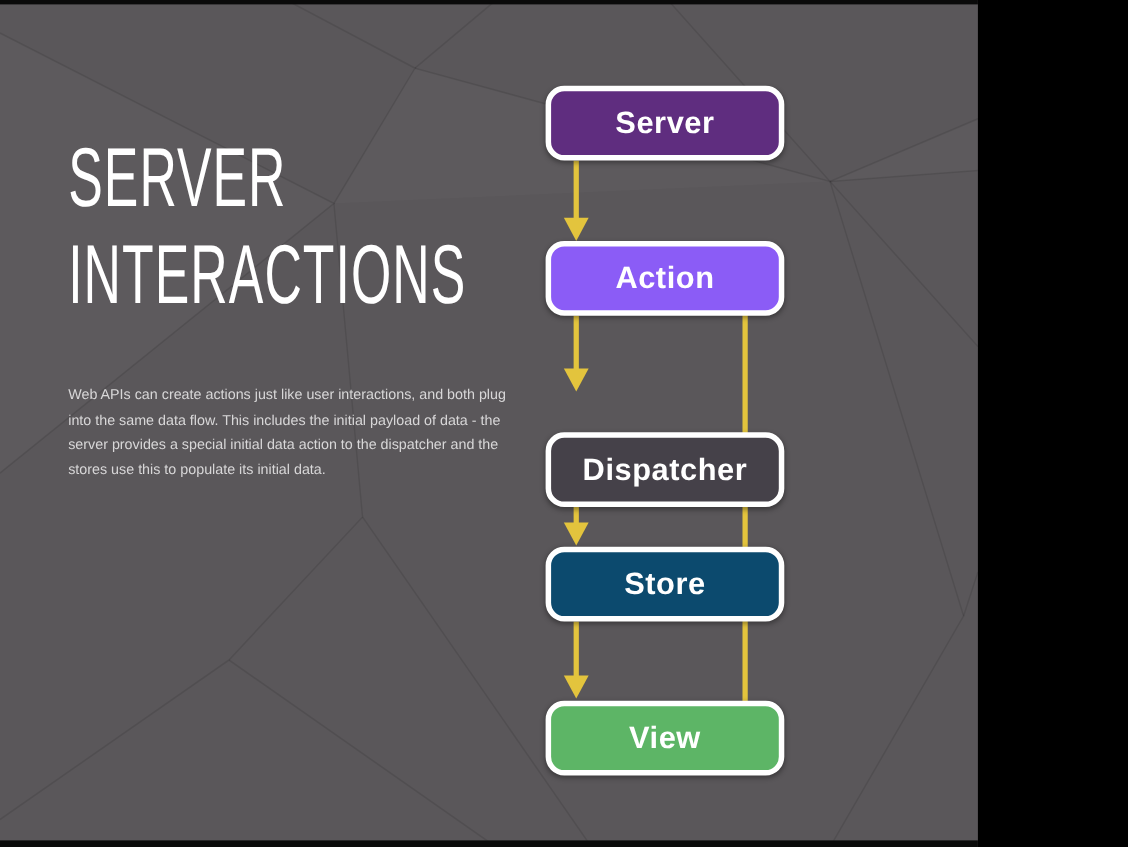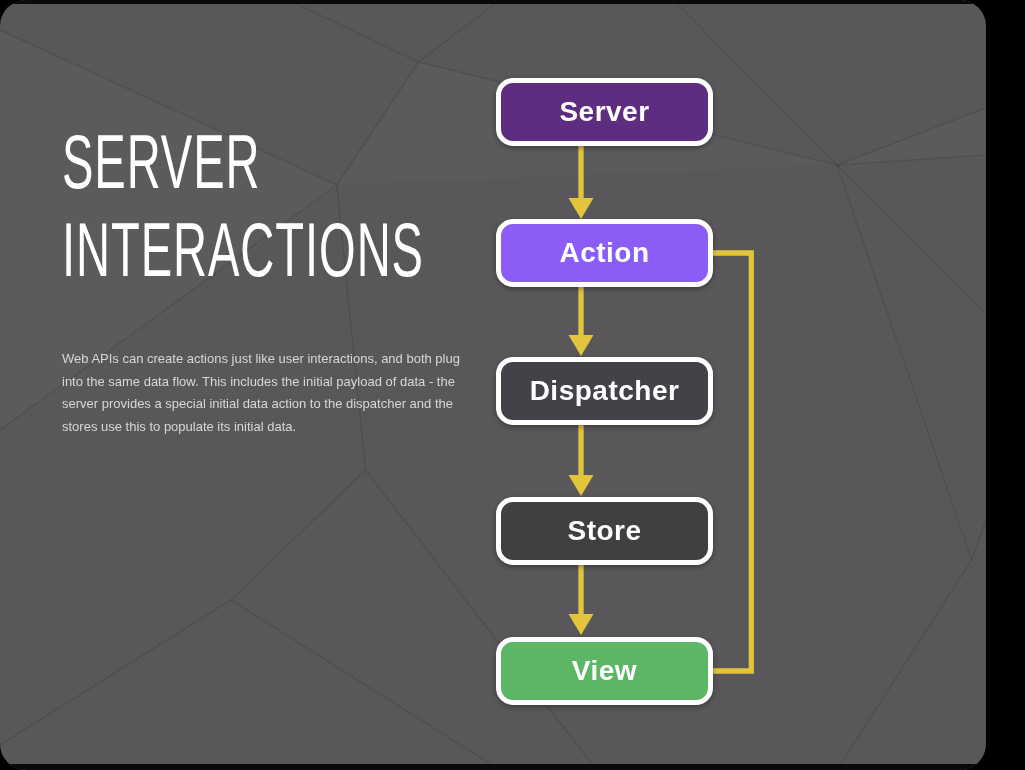--- a/index.html
+++ b/index.html
@@ -8,25 +8,24 @@
     --title-color: #ffffff;
     --body-color: #d8d7d8;
     --node-border: #ffffff;
   }
   * { box-sizing: border-box; margin: 0; padding: 0; }
   html, body { background: #000; }
   body { width: 1025px; height: 770px; overflow: hidden; font-family: "Liberation Sans", sans-serif; }
 
   .slide {
     position: relative;
-    width: 986px;
+    width: 889px;
     height: 770px;
     background: var(--bg);
     overflow: hidden;
-    border-radius: 26px;
   }
 
   .bg-pattern {
     position: absolute;
     inset: 0;
     width: 100%;
     height: 100%;
   }
 
   .letterbox {
@@ -156,24 +155,24 @@
   </h1>
 
   <p class="description">Web APIs can create actions just like user interactions, and both plug into the same data flow. This includes the initial payload of data - the server provides a special initial data action to the dispatcher and the stores use this to populate its initial data.</p>
 
   <div class="node n0" style="background: rgb(95, 45, 127);">
     <span class="node-label">Server</span>
   </div>
   <div class="node n1" style="background: #8b5cf6;">
     <span class="node-label">Action</span>
   </div>
-  <div class="node n2" style="background: rgb(69, 65, 73);">
+  <div class="node n2" style="background: rgb(69, 65, 73); margin-top: 36px;">
     <span class="node-label">Dispatcher</span>
   </div>
-  <div class="node n3" style="background: #404040;">
+  <div class="node n3" style="background: #0c4a6e;">
     <span class="node-label">Store</span>
   </div>
   <div class="node n4" style="background: rgb(93, 181, 102);">
     <span class="node-label">View</span>
   </div>
 
   <div class="letterbox top"></div>
   <div class="letterbox bottom"></div>
 
 </div>

